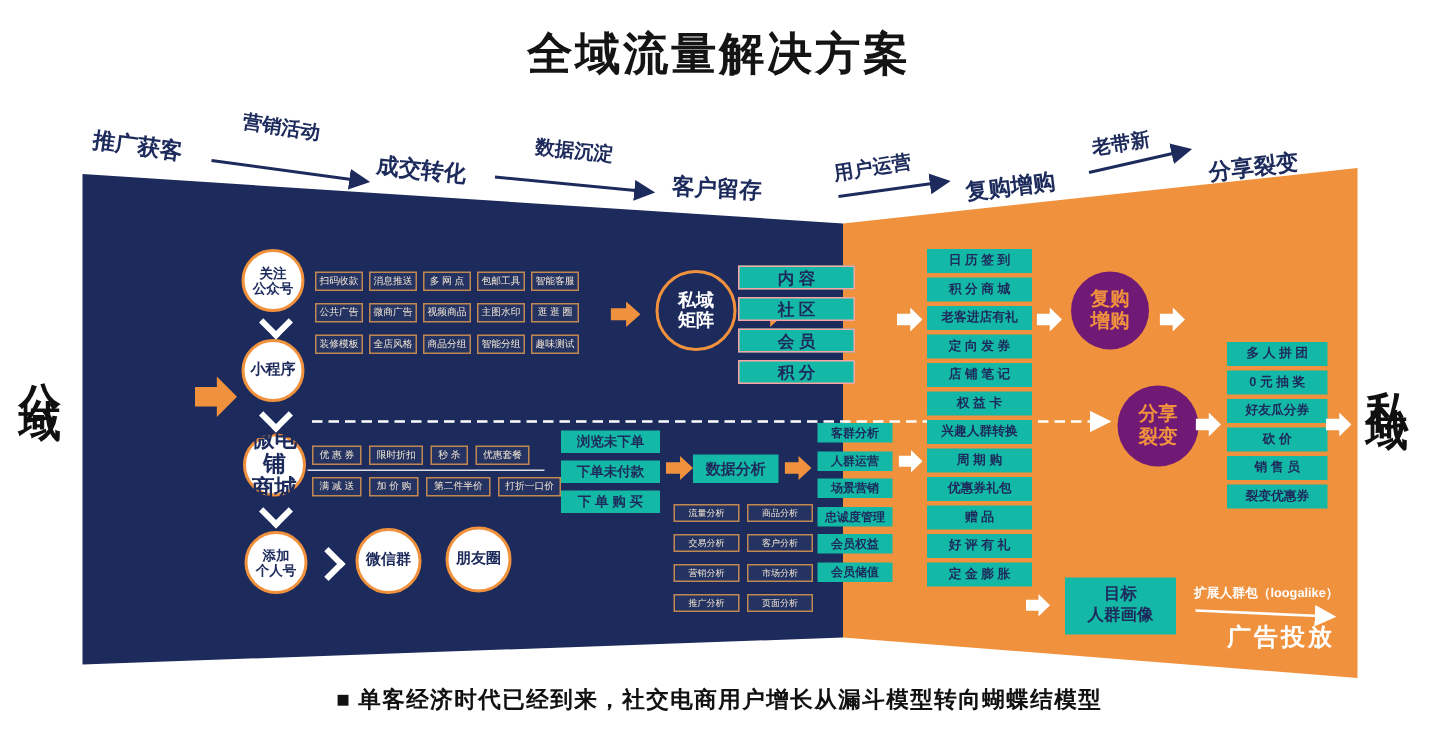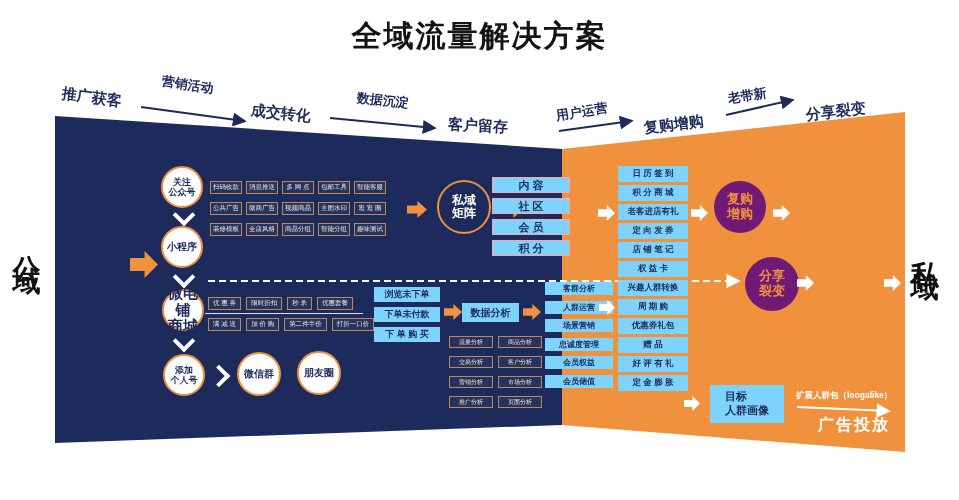--- a/index.html
+++ b/index.html
@@ -7,32 +7,32 @@
          font-family:"Liberation Sans","DejaVu Sans",sans-serif;}
   .abs{position:absolute;}
   .title{left:0;right:0;top:16px;text-align:center;font-size:30px;font-weight:700;
          color:#141414;letter-spacing:2px;}
   .flabel{color:#1d2b5c;font-weight:700;white-space:nowrap;transform-origin:left center;}
   .fs15{font-size:15px;} .fs13{font-size:13px;}
   .domain{font-size:28px;font-weight:700;color:#101010;writing-mode:vertical-rl;
           letter-spacing:12px;line-height:1;}
   .col{display:flex;flex-direction:column;}
   .row{display:flex;flex-direction:row;}
-  .wbox{background:#7dd3fc;color:#1d2b5c;font-weight:700;display:flex;align-items:center;
-        justify-content:center;white-space:nowrap;box-sizing:border-box;}
+  .wbox{background:#14b8a6;color:#1d2b5c;font-weight:700;display:flex;align-items:center;
+        justify-content:center;text-align:center;white-space:nowrap;box-sizing:border-box;}
   .srcbox{width:56px;height:20px;border:1.5px solid #1a1a1a;color:#16213f;font-size:11px;}
   .tbox{background:rgba(255,255,255,0.04);border:1px solid #c08850;color:#f2e7d5;
         display:flex;align-items:center;justify-content:center;white-space:nowrap;
         box-sizing:border-box;}
   .g1{width:32px;height:13px;font-size:6.5px;}
   .g2{height:13px;font-size:6.5px;padding:0 4px;}
   .g3{width:44px;height:12px;font-size:6px;}
   .midbox{width:78px;height:16px;border:1px solid #fca5a5;font-size:11px;}
   .ordbox{width:66px;height:15px;font-size:9px;}
-  .crowdbox{width:68px;height:13px;font-size:8px;}
+  .crowdbox{width:50px;height:13px;font-size:8px;}
   .toolbox{width:70px;height:16px;font-size:8.5px;}
   .viralbox{width:67px;height:16px;font-size:8.5px;}
   .circle{border-radius:50%;display:flex;align-items:center;justify-content:center;
           text-align:center;white-space:pre-line;font-weight:700;line-height:1.12;
           box-sizing:border-box;}
   .cwhite{background:#fff;border:2.5px solid #f0913d;color:#1d2b5c;}
   .cnavy{background:#1d2b5c;border:2.5px solid #f0913d;color:#ffffff;}
   .cplain{background:#701a75;color:#f0913d;}
   .barrow{clip-path:polygon(0 26%,52% 26%,52% 0,100% 50%,52% 100%,52% 74%,0 74%);}
   .o{background:#f0913d;} .w{background:#fff;}
@@ -202,22 +202,32 @@
       <div class="wbox toolbox">权 益 卡</div>
       <div class="wbox toolbox">兴趣人群转换</div>
       <div class="wbox toolbox">周 期 购</div>
       <div class="wbox toolbox">优惠券礼包</div>
       <div class="wbox toolbox">赠  品</div>
       <div class="wbox toolbox">好 评 有 礼</div>
       <div class="wbox toolbox">定 金 膨 胀</div>
     </div>
 
   <div class="abs barrow w" style="left:797px;top:275px;width:17px;height:16px;"></div>
+  <div class="abs col" style="left:818px;top:228px;gap:3px;">
+
+  <div class="wbox viralbox">多 人 拼 团</div>
+      <div class="wbox viralbox">0 元 抽 奖</div>
+      <div class="wbox viralbox">好友瓜分券</div>
+      <div class="wbox viralbox">砍  价</div>
+      <div class="wbox viralbox">销 售 员</div>
+      <div class="wbox viralbox">裂变优惠券</div>
+    </div>
   <div class="abs barrow w" style="left:884px;top:275px;width:17px;height:16px;"></div>
 
   <div class="abs barrow w" style="left:684px;top:396px;width:16px;height:15px;"></div>
   <div class="abs wbox" style="left:710px;top:385px;width:74px;height:38px;font-size:11px;white-space:pre-line;line-height:1.25;">目标
 人群画像</div>
   <div class="abs lookalike" style="left:796px;top:390px;">扩展人群包（loogalike）</div>
   <div class="abs adlabel" style="left:818px;top:415px;">广告投放</div>
 
+  <div class="abs note">■  单客经济时代已经到来，社交电商用户增长从漏斗模型转向蝴蝶结模型</div>
 
 </div>
 
 </body></html>

